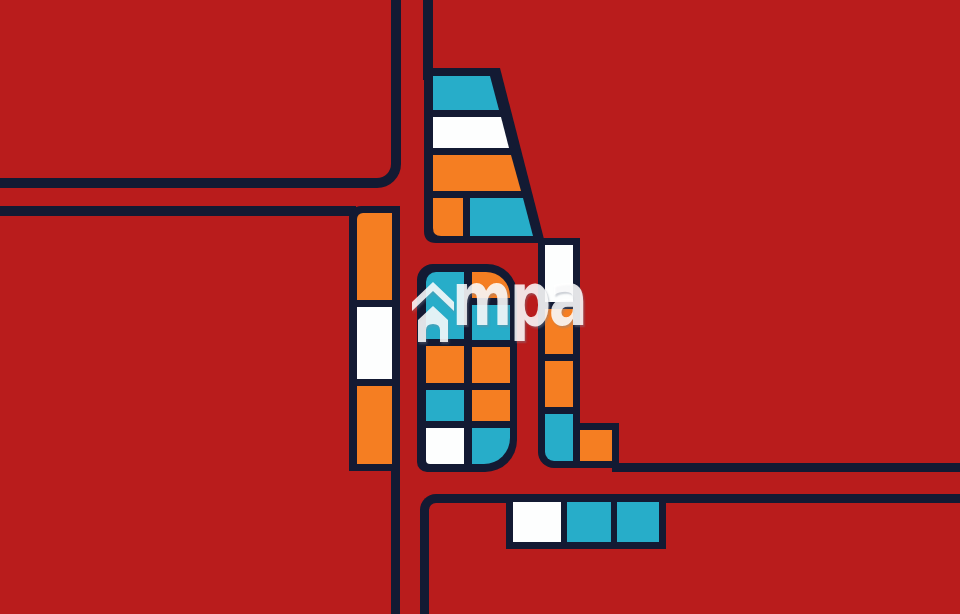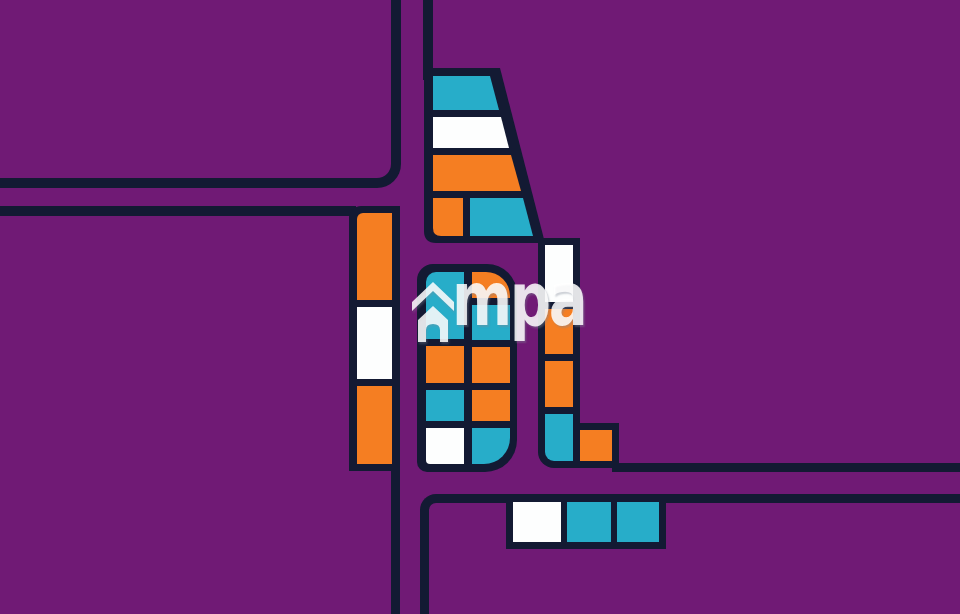--- a/index.html
+++ b/index.html
@@ -60,21 +60,21 @@
     font-weight:800;font-size:74px;letter-spacing:-3px;line-height:74px;
     transform:scaleX(0.78);transform-origin:left top;
     color:rgba(255,255,255,0.85);
     text-shadow:2px 2px 2px rgba(125,135,150,0.38);}
   #watermark-house{position:absolute;left:2px;top:4px;
     filter:drop-shadow(1px 2px 1px rgba(130,140,155,0.4));}
 </style>
 </head>
 <body style="background: rgb(245, 249, 251);">
 
-<div id="map" style="background: #701a75;">
+<div id="map" style="background: #b91c1c;">
 
   <div class="road" id="road-corner-nw" style="border-color: rgb(19, 26, 51);"></div>
   <div class="road" id="road-west" style="background: rgb(19, 26, 51);"></div>
   <div class="road" id="road-north-stub" style="background: rgb(19, 26, 51);"></div>
   <div class="road" id="road-east-upper" style="background: rgb(19, 26, 51);"></div>
   <div class="road" id="road-corner-s" style="border-color: rgb(19, 26, 51);"></div>
   <div class="road" id="road-south-stub" style="background: rgb(19, 26, 51);"></div>
 
   <div class="block" id="left-strip" style="background: rgb(19, 26, 51);">
     <div class="cell" id="ls-0" style="background: rgb(245, 126, 34);"></div>

